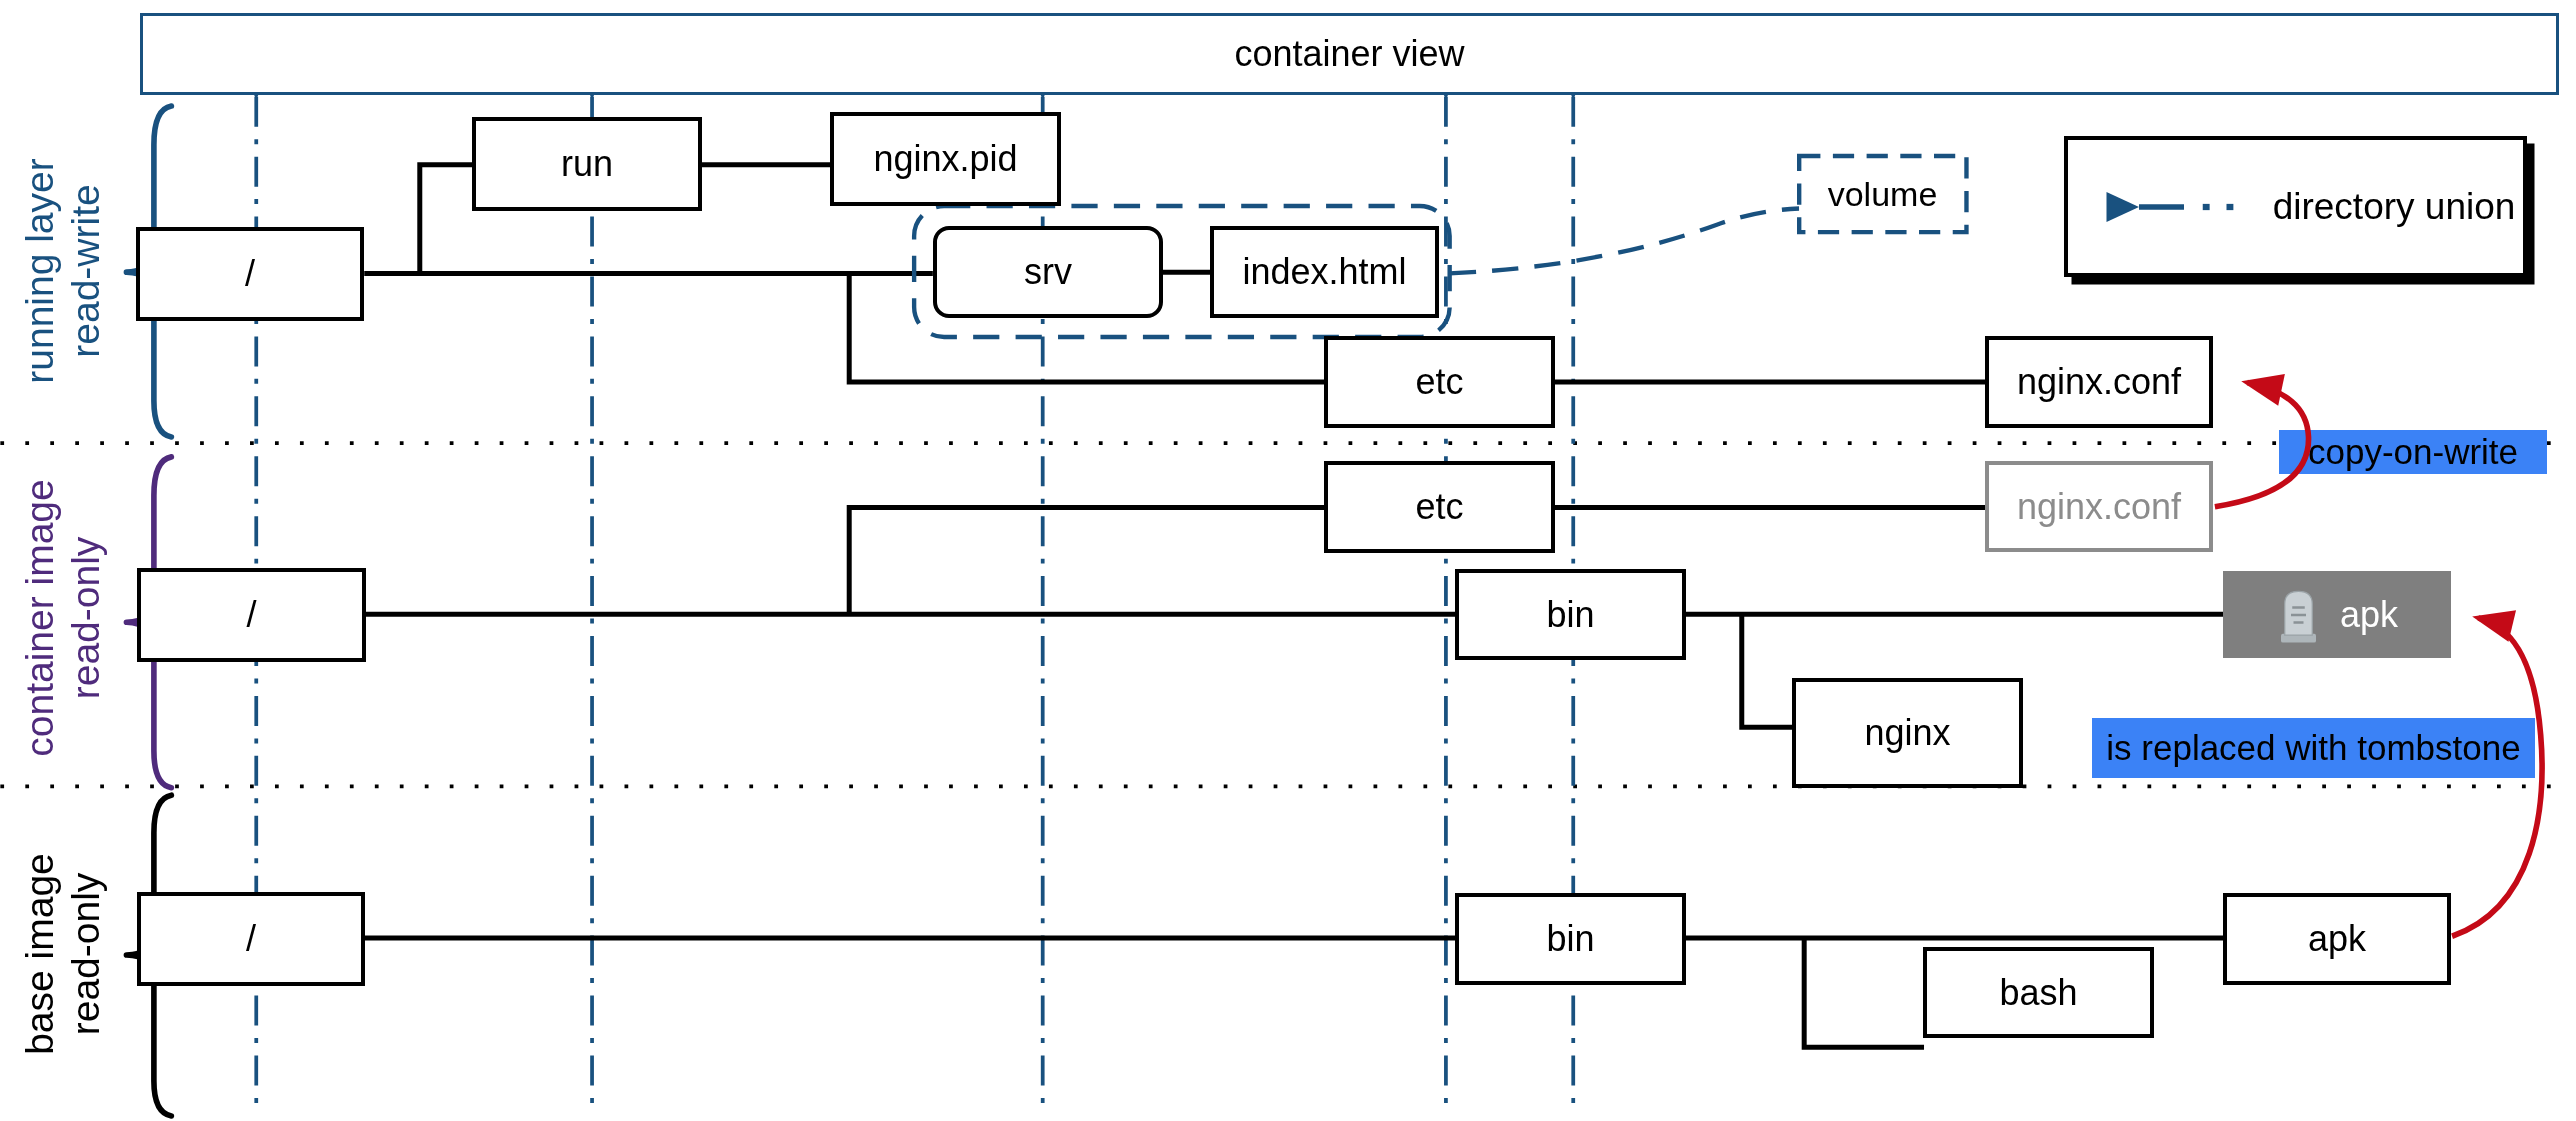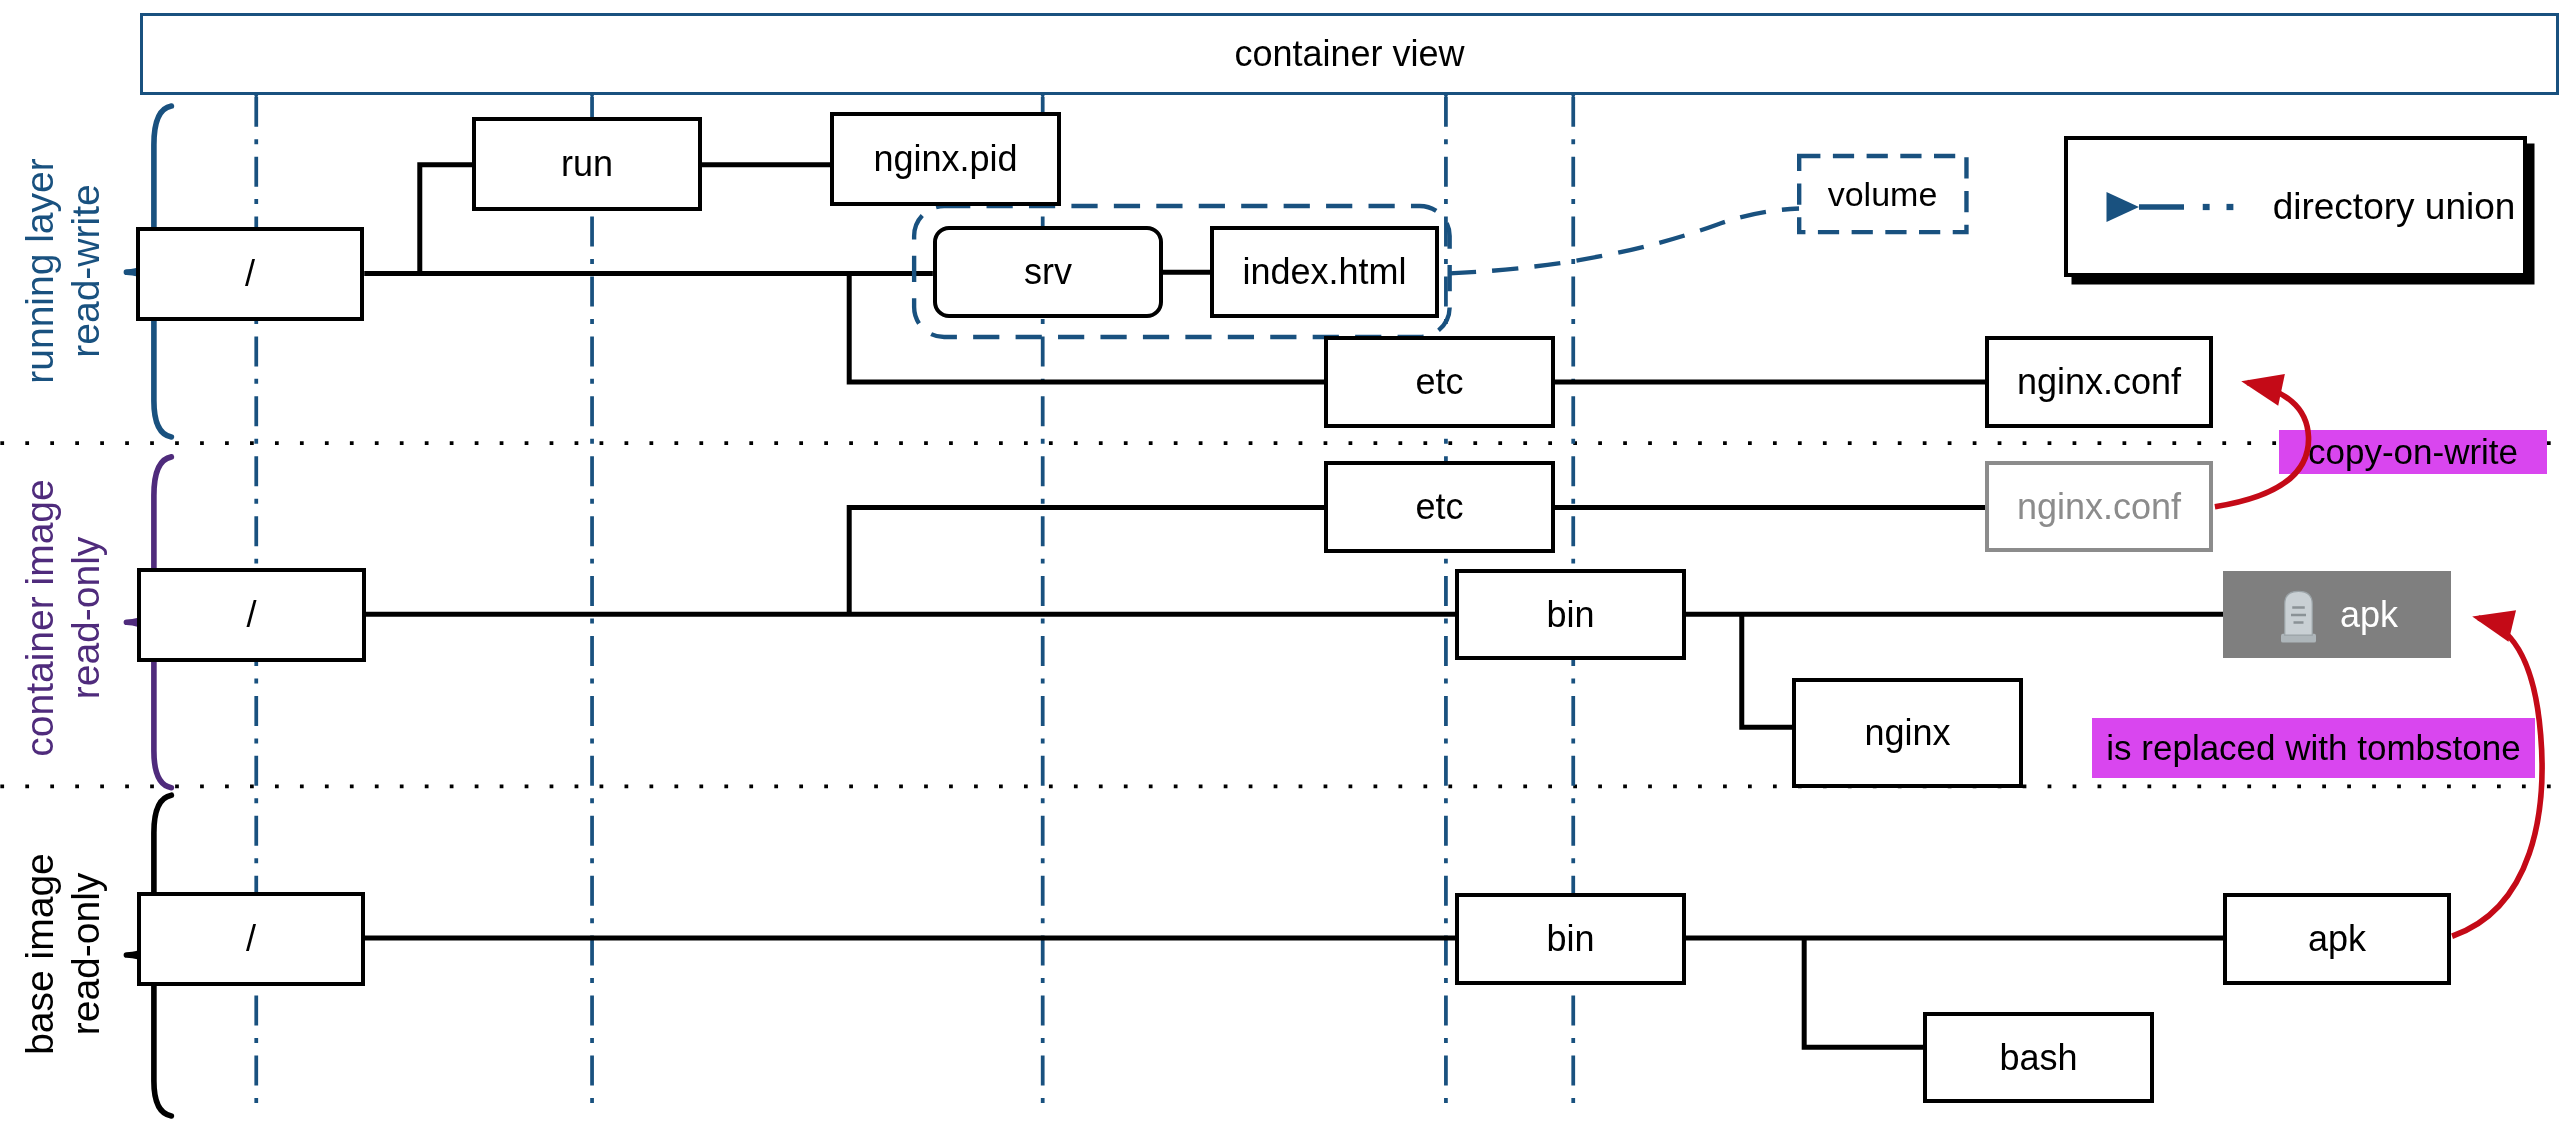--- a/index.html
+++ b/index.html
@@ -26,21 +26,21 @@
   
   .legend{position:absolute;left:2064px;top:136px;width:463px;height:141px;box-sizing:border-box;
           border:4.4px solid #000;background:#fff;box-shadow:7.5px 7.5px 0 0 #000;
           display:flex;align-items:center;}
   .legend .sym{position:absolute;left:36px;top:50%;transform:translateY(-50%);}
   .legend .label{position:absolute;left:201px;width:250px;text-align:center;font-size:37px;}
   
   .volume-label{position:absolute;left:1799px;top:156px;width:167px;height:76px;
                 display:flex;align-items:center;justify-content:center;font-size:34px;}
   
-  .annot{position:absolute;background:#d946ef;text-align:center;font-size:35px;line-height:1.35;}
+  .annot{position:absolute;background:#3b82f6;text-align:center;font-size:35px;line-height:1.35;}
   .annot.cow{left:2279px;top:430px;width:268px;height:44px;line-height:44px;}
   .annot.tomb{left:2092px;top:718px;width:443px;padding:6.2px 0;}
 </style>
 </head>
 <body>
 
 <svg class="overlay" width="2576" height="1121" viewBox="0 0 4126 1796">
 
   <path d="M0,710 H4110" stroke="#000" stroke-width="6" stroke-dasharray="6 34" fill="none"></path>
   <path d="M0,1260 H4110" stroke="#000" stroke-width="6" stroke-dasharray="6 34" fill="none"></path>
@@ -159,21 +159,21 @@
   </svg>
   <span>apk</span>
 </div>
 
 <div class="box" style="left:137px;top:892px;width:228px;height:94px;">
   <span>/</span>
   </div>
 <div class="box" style="left:1455px;top:893px;width:231px;height:92px;">
   <span>bin</span>
   </div>
-<div class="box" style="left:1923px;top:1012px;width:231px;height:91px;">
+<div class="box" style="left:1923px;top:947px;width:231px;height:91px;">
   <span>bash</span>
   </div>
 <div class="box" style="left:2223px;top:893px;width:228px;height:92px;">
   <span>apk</span>
   </div>
 
 <div class="volume-label">
   <span>volume</span>
 </div>
 

